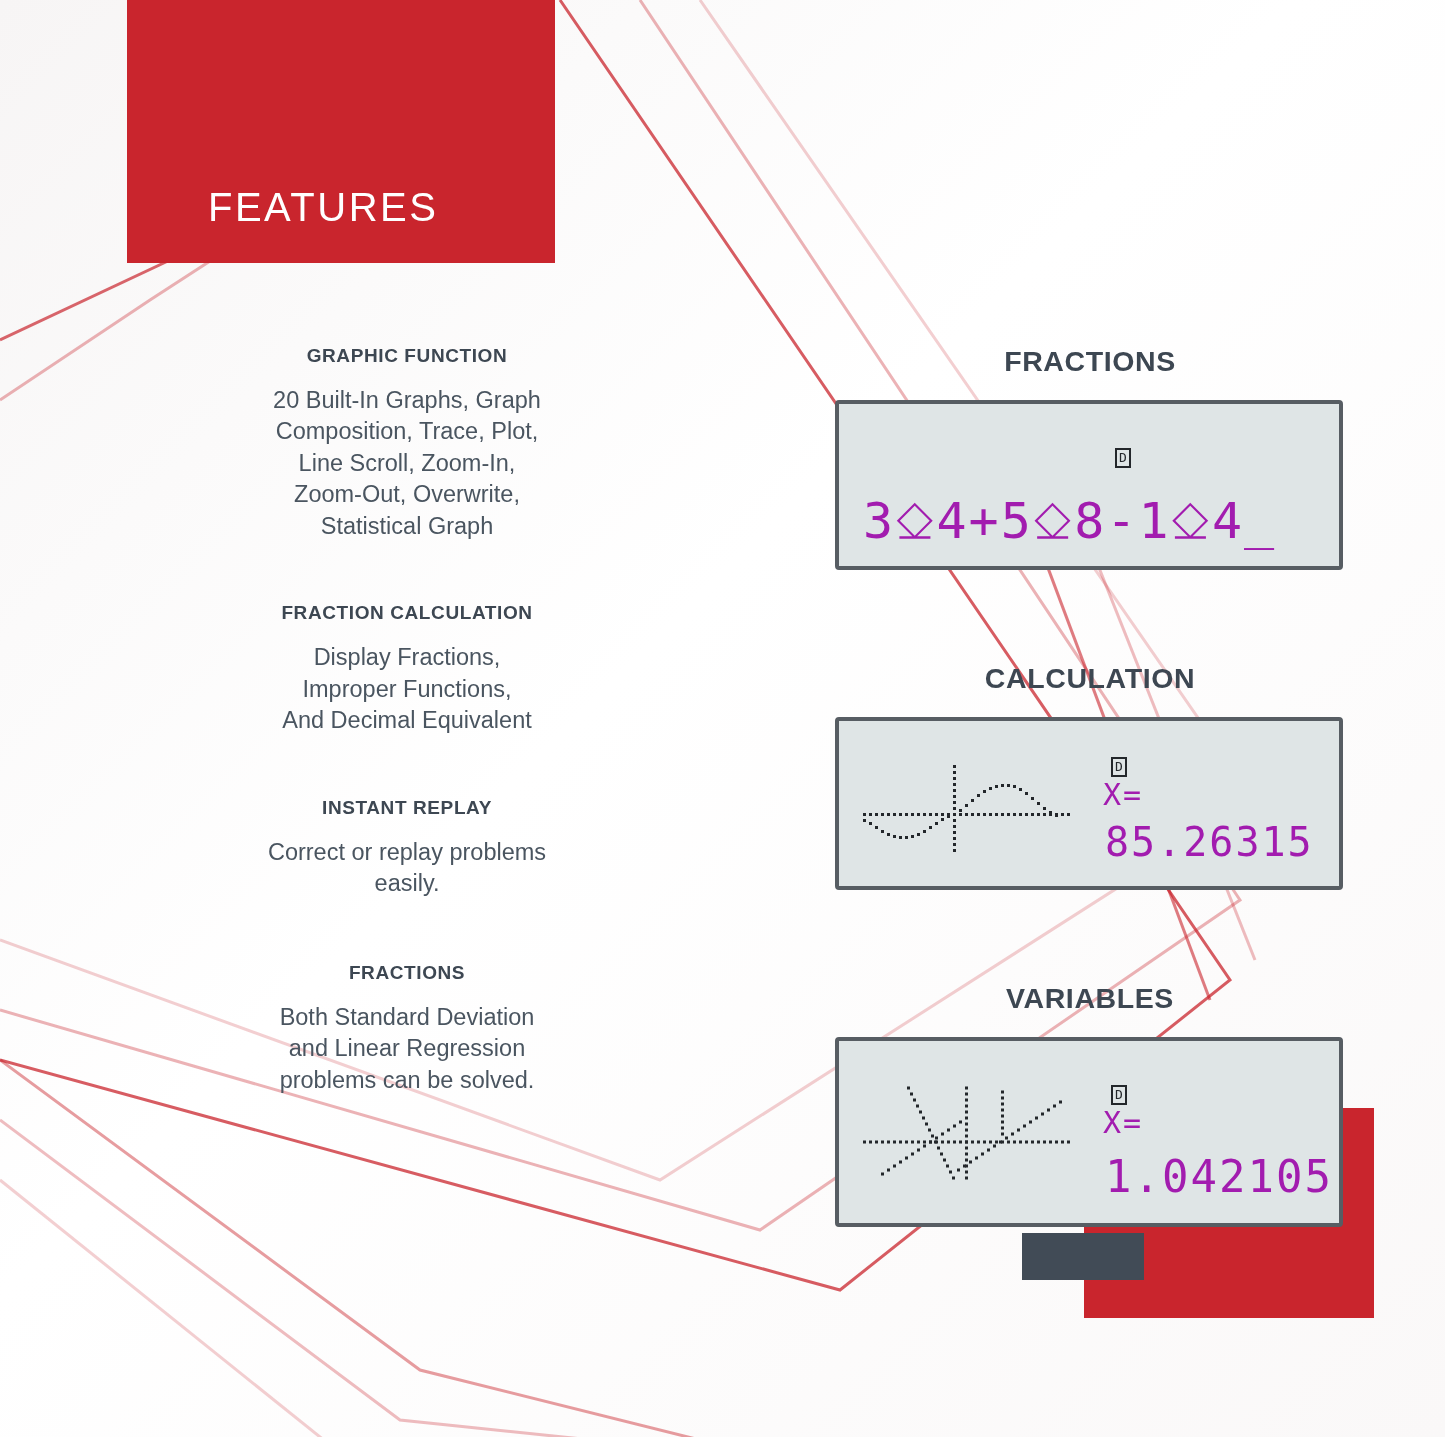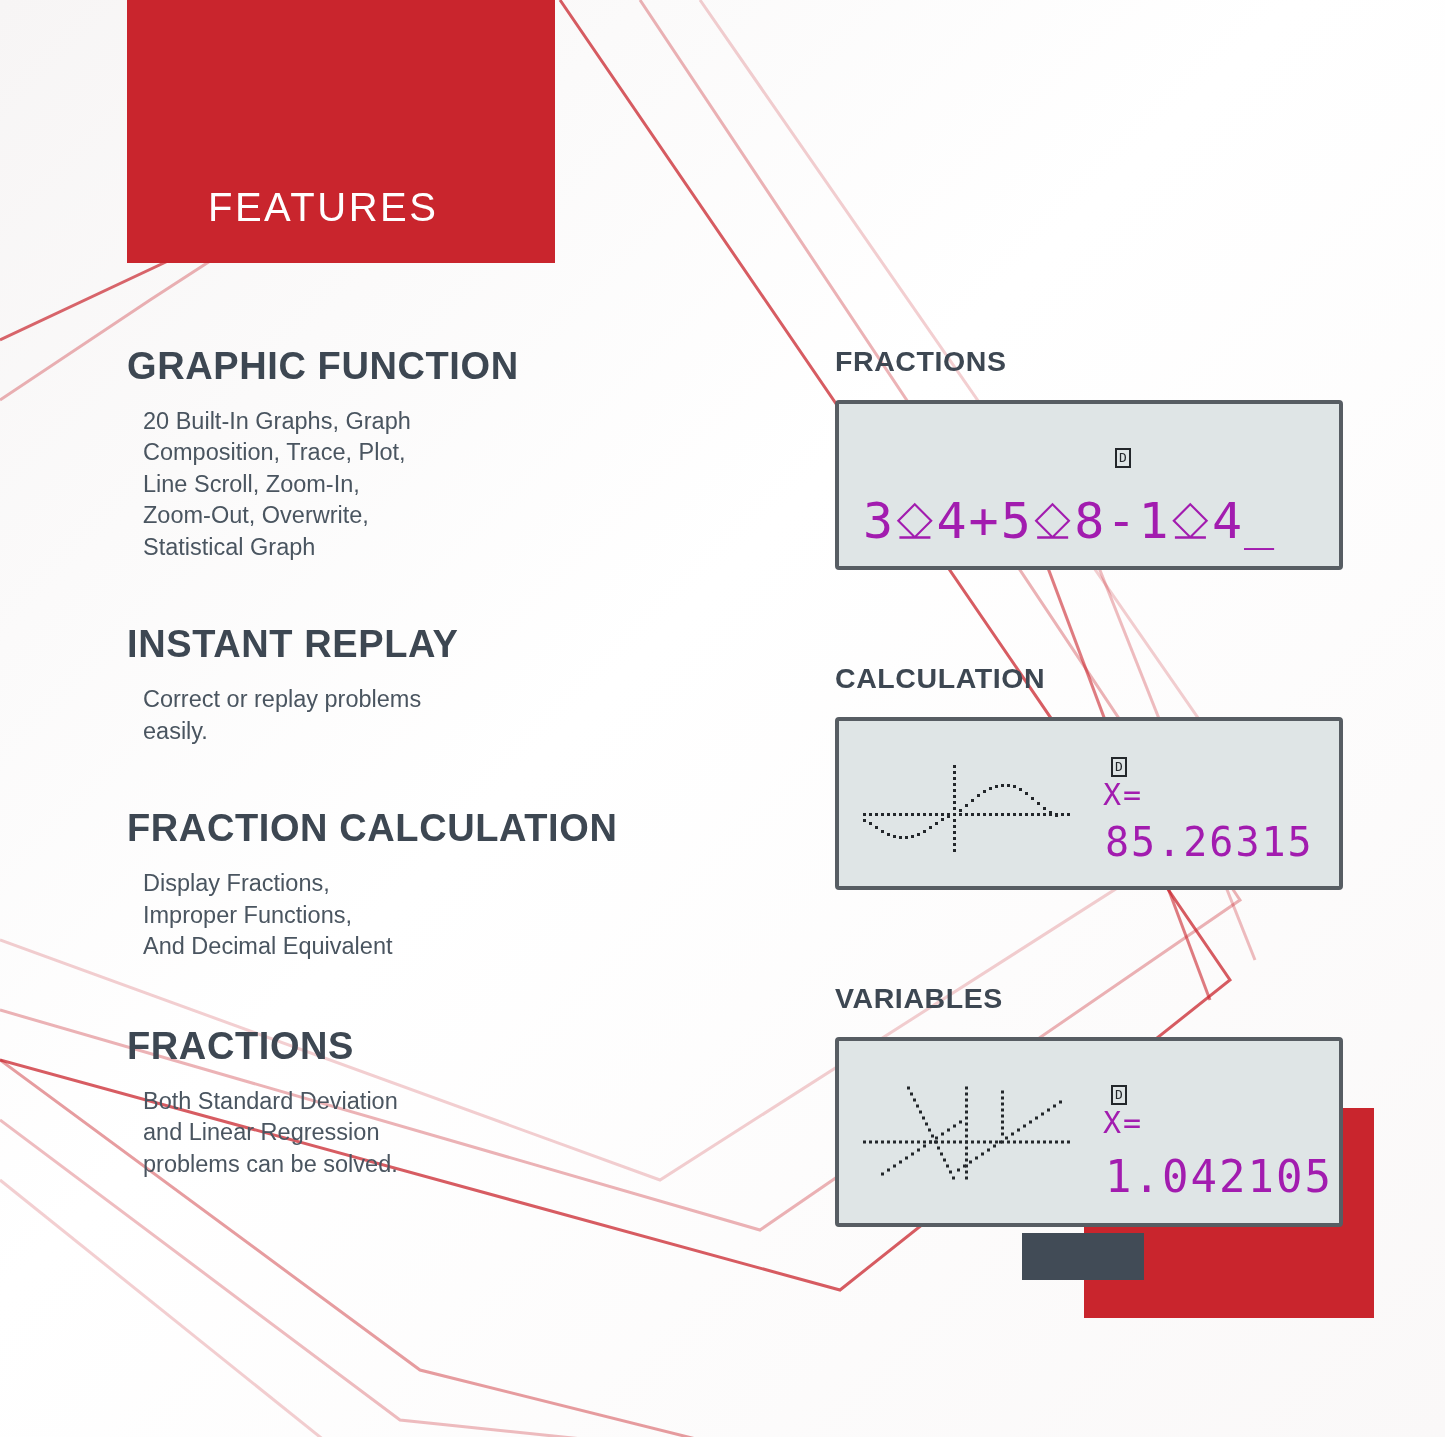--- a/index.html
+++ b/index.html
@@ -12,20 +12,21 @@
     background: #ffffff;
     font-family: "Liberation Sans", sans-serif;
     overflow: hidden;
   }
   .page {
     position: relative;
     width: 1445px;
     height: 1437px;
     background: linear-gradient(135deg, #f7f5f5 0%, #ffffff 45%, #faf8f8 100%);
     overflow: hidden;
+    text-align: center;
   }
 
   
   .deco {
     position: absolute;
     inset: 0;
     width: 1445px;
     height: 1445px;
     pointer-events: none;
   }
@@ -54,21 +55,21 @@
     position: absolute;
     left: 127px;
     top: 345px;
     width: 560px;
   }
   .feature {
     margin-bottom: 48px;
   }
   .feature h3 {
     margin: 0 0 18px 0;
-    font-size: 38px;
+    font-size: 19px;
     font-weight: bold;
     letter-spacing: 0.6px;
     color: #3d4752;
   }
   .feature p {
     margin: 16px;
     font-size: 23.5px;
     line-height: 1.34;
     color: #4a5560;
     white-space: pre-line;
@@ -160,29 +161,29 @@
   <div class="left-col">
     <div class="feature">
       <h3>GRAPHIC FUNCTION</h3>
       <p>20 Built-In Graphs, Graph
 Composition, Trace, Plot,
 Line Scroll, Zoom-In,
 Zoom-Out, Overwrite,
 Statistical Graph</p>
     </div>
     <div class="feature" style="margin-top:60px;">
-      <h3>INSTANT REPLAY</h3>
-      <p>Correct or replay problems
-easily.</p>
-    </div>
-    <div class="feature" style="margin-top:60px;">
       <h3>FRACTION CALCULATION</h3>
       <p>Display Fractions,
 Improper Functions,
 And Decimal Equivalent</p>
+    </div>
+    <div class="feature" style="margin-top:60px;">
+      <h3>INSTANT REPLAY</h3>
+      <p>Correct or replay problems
+easily.</p>
     </div>
     <div class="feature" style="margin-top:62px;">
       <h3>FRACTIONS</h3>
       <p>Both Standard Deviation
 and Linear Regression
 problems can be solved.</p>
     </div>
   </div>
 
   <div class="red-square"></div>

